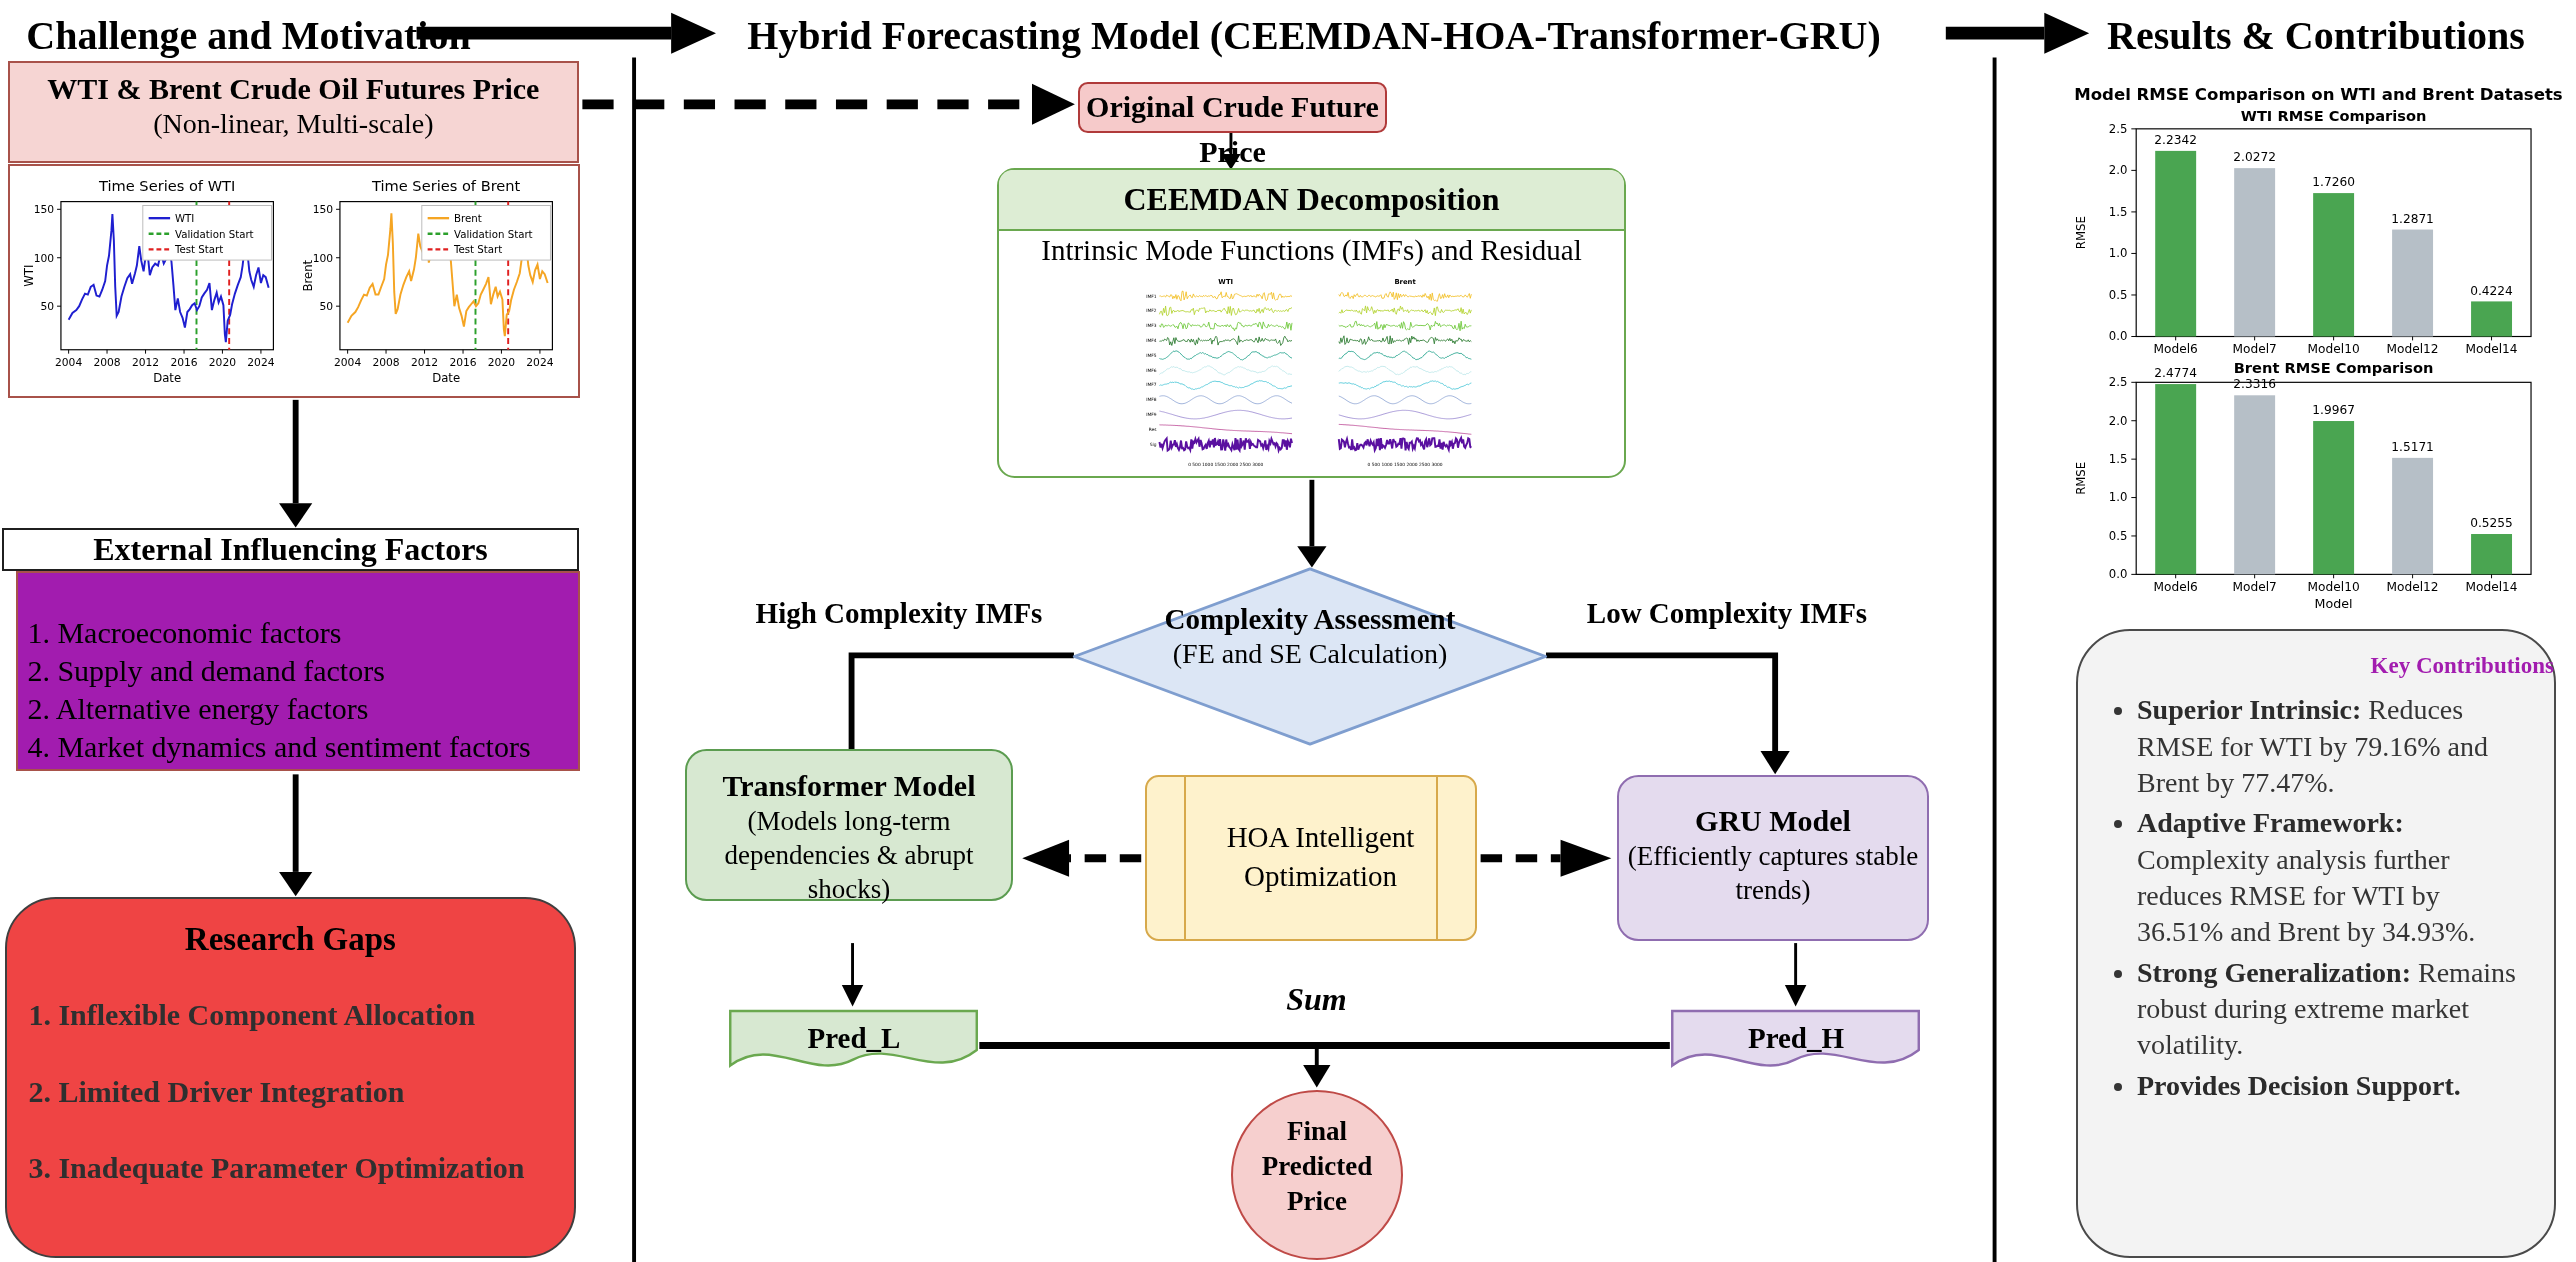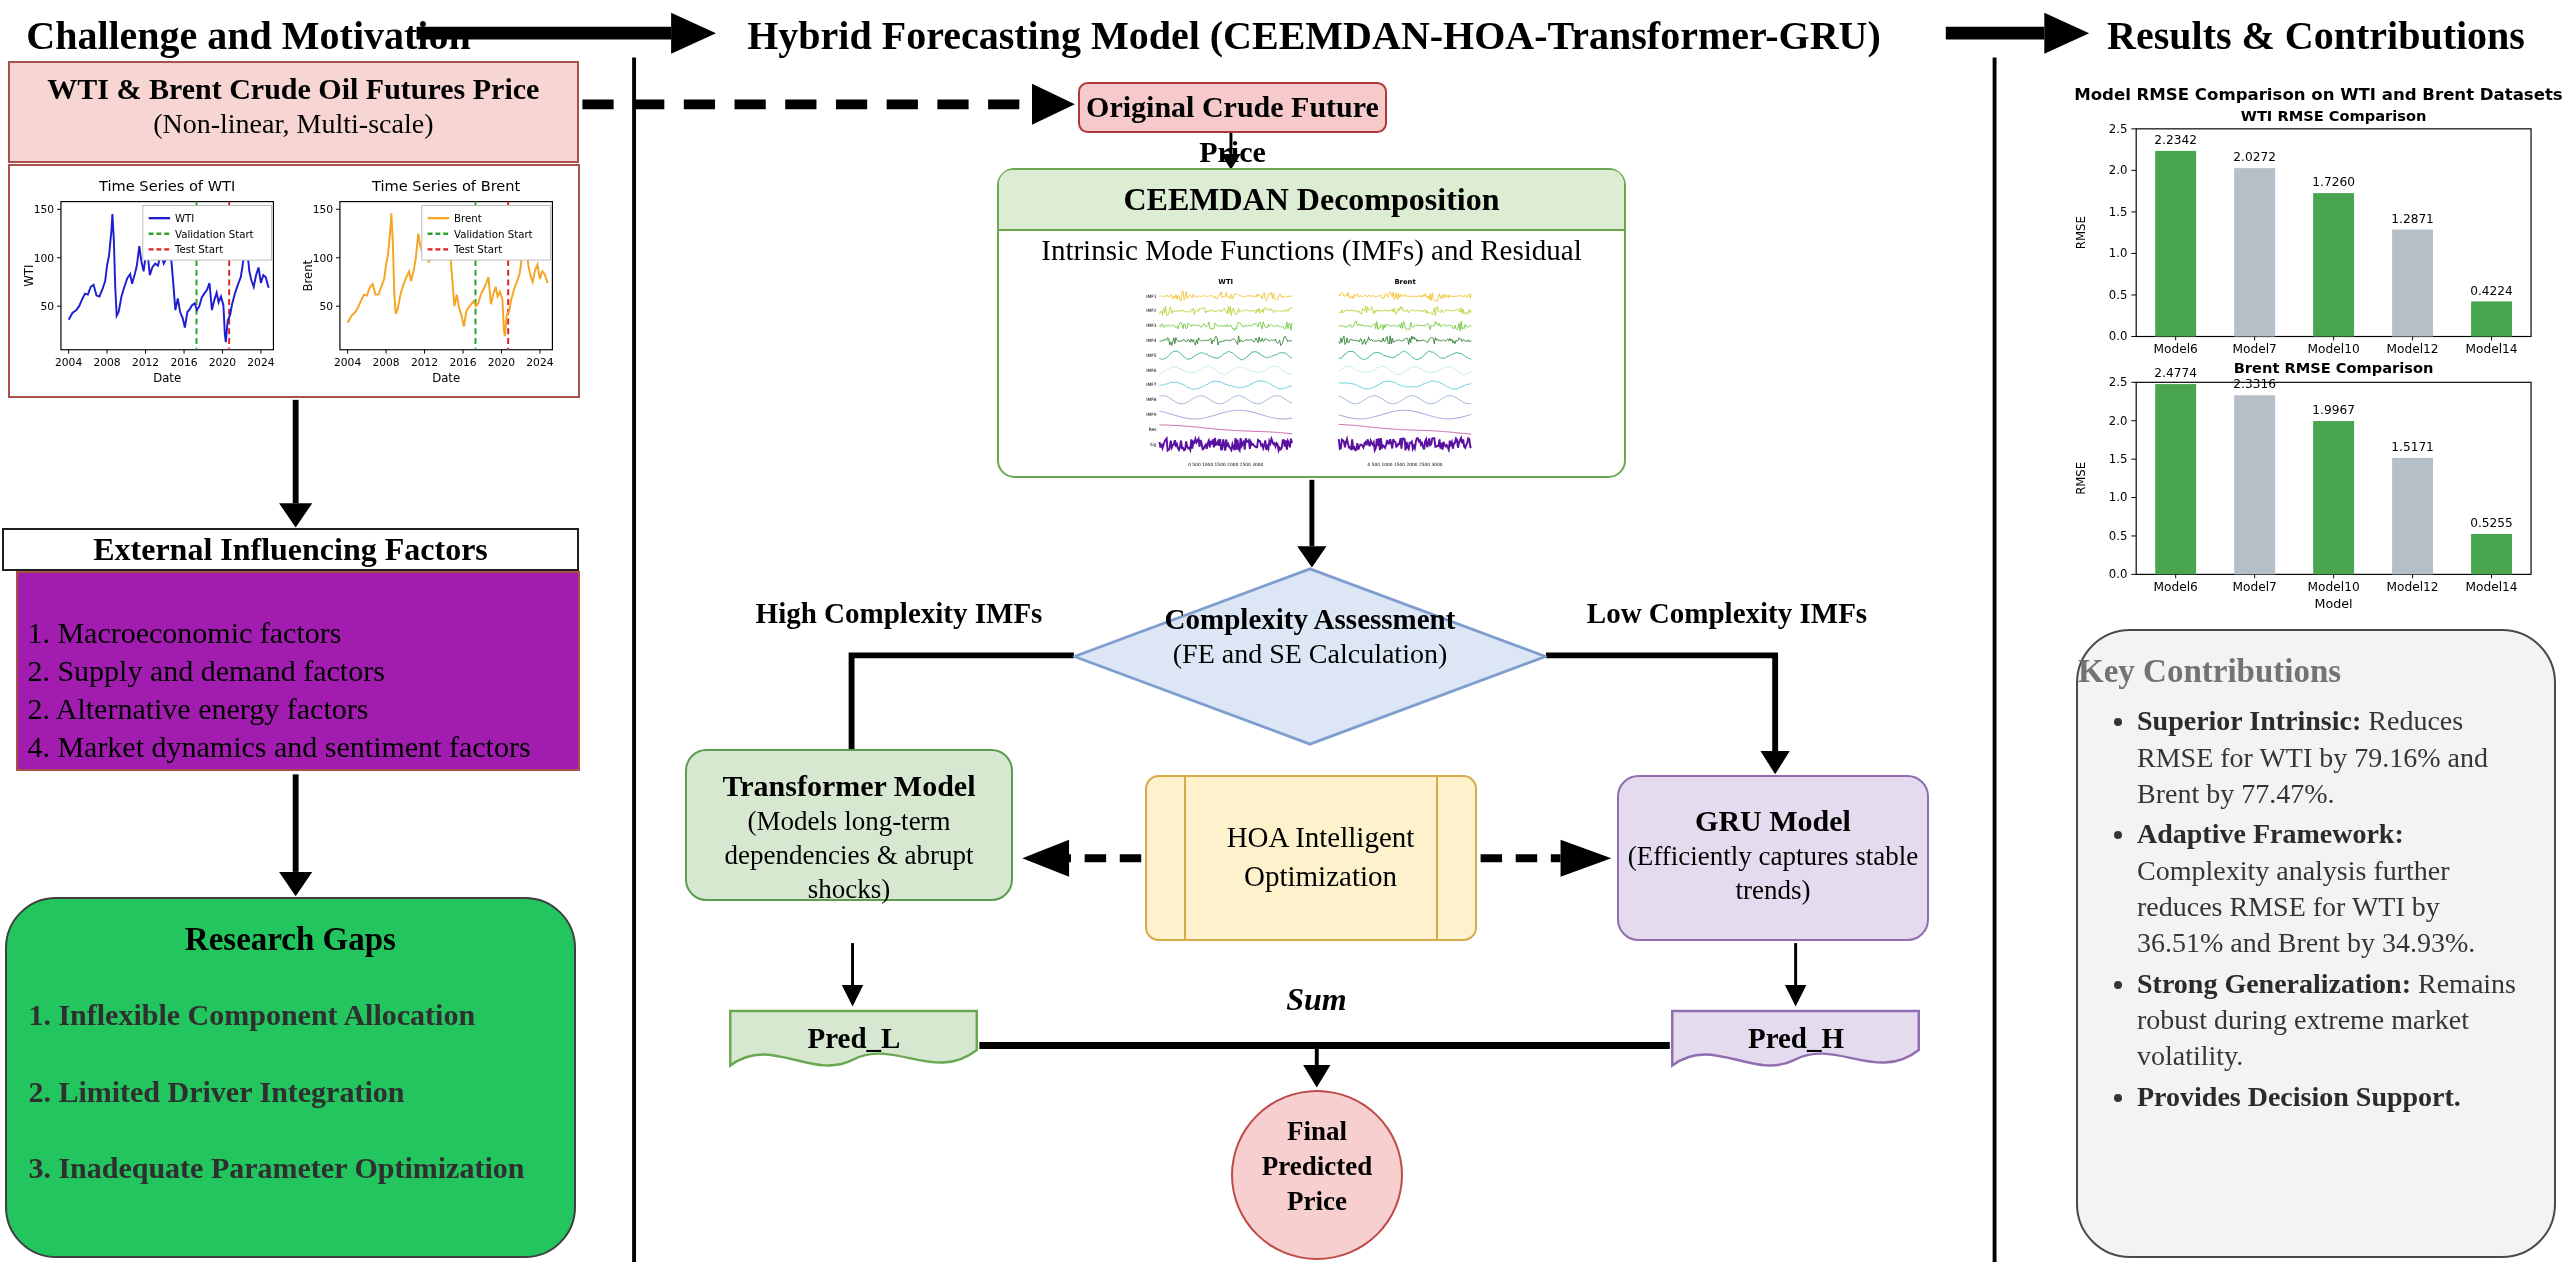--- a/index.html
+++ b/index.html
@@ -14,21 +14,21 @@
   #price-box{left:7.8px;top:61px;width:571px;height:102px;background:#f6d5d3;border:2.9px solid #a8524a;text-align:center;}
   #price-box .l1{font-size:30px;font-weight:bold;margin-top:8.8px;white-space:nowrap;}
   #price-box .l2{font-size:28px;margin-top:2px;}
   #tschart-box{left:7.8px;top:164px;width:572px;height:234px;background:#fff;border:2.9px solid #a8524a;}
   #wti-chart{position:absolute;left:9.8px;top:7.8px;}
   #brent-chart{position:absolute;left:289px;top:7.8px;}
   #external-header{left:2px;top:528px;width:577px;height:43px;background:#fff;border:2.9px solid #1f1f1f;
      text-align:center;font-size:32px;font-weight:bold;line-height:39px;}
   #external-body{left:15.6px;top:571px;width:564px;height:200px;background:#a21caf;border:2.9px solid #a8524a;padding:41px 0 0 9.8px;}
   .ext-item{font-size:30px;line-height:38px;white-space:nowrap;}
-  #gaps-box{left:4.9px;top:897px;width:571px;height:361px;background:#22c55e;border:2.9px solid #3f3f3f;border-radius:51px;}
+  #gaps-box{left:4.9px;top:897px;width:571px;height:361px;background:#ef4444;border:2.9px solid #3f3f3f;border-radius:51px;}
   #gaps-title{margin-top:21.5px;text-align:center;font-size:33px;font-weight:bold;}
   .gap-item{position:absolute;left:21.5px;font-size:30px;font-weight:bold;color:#2f2f2f;white-space:nowrap;}
   #gap-0{top:99px;} #gap-1{top:176px;} #gap-2{top:252px;}
   #original-box{left:1078px;top:82px;width:309px;height:51px;background:#f6caca;border:2.9px solid #b03a3a;border-radius:9.8px;
      text-align:center;font-size:30px;font-weight:bold;line-height:45px;}
   #ceemdan-box{left:997px;top:168px;width:629px;height:310px;background:#fff;border:2.9px solid #6aa84f;border-radius:17.6px;}
   #ceemdan-header{height:59px;background:#ddedd4;border-bottom:2.9px solid #6aa84f;border-radius:13.7px 13.7px 0 0;
      text-align:center;font-size:32px;font-weight:bold;line-height:59px;}
   #ceemdan-sub{text-align:center;font-size:29px;margin-top:2.9px;}
   #imf-plot{position:absolute;left:131px;top:105px;}
@@ -53,21 +53,21 @@
   #pred-l-shape{position:absolute;left:728px;top:1009px;z-index:2;}
   #pred-h-shape{position:absolute;left:1670px;top:1009px;z-index:2;}
   .pred-label{position:absolute;width:252px;text-align:center;font-size:29px;font-weight:bold;z-index:3;top:1022px;}
   #pred-l-label{left:728px;} #pred-h-label{left:1670px;}
   #sum-label{left:1219px;top:981px;width:195px;text-align:center;font-size:32px;font-weight:bold;font-style:italic;}
   #final-ellipse{left:1231px;top:1090px;width:172px;height:170px;background:#f6cfce;border:2.9px solid #bf4a47;border-radius:50%;
      text-align:center;padding-top:21.5px;}
   #final-ellipse div{font-size:27px;font-weight:bold;line-height:1.3;}
   #rmse-panel{position:absolute;left:2060px;top:84px;z-index:2;}
   #key-box{left:2076px;top:629px;width:480px;height:629px;background:#f3f3f3;border:2.9px solid #4a4a4a;border-radius:54px;}
-  #key-title{margin-top:21.5px;text-align:left;font-size:33px;font-weight:bold;color:#737373;}
+  #key-title{margin-top:21.5px;text-align:right;font-size:23px;font-weight:bold;color:#a21caf;}
   #key-box ul{margin:13.7px 0 0 0;padding:0 21.5px 0 59px;}
   #key-box li{font-size:28px;line-height:1.3;color:#353535;margin-bottom:3.9px;}
   #key-box li .b{font-weight:bold;color:#2b2b2b;}
   svg text{font-family:"DejaVu Sans","Liberation Sans",sans-serif;fill:#000;}
 </style>
 </head>
 <body>
 
 <div id="canvas">
   <svg id="connectors" width="2576" height="1262" viewBox="0 0 2641 1294">

